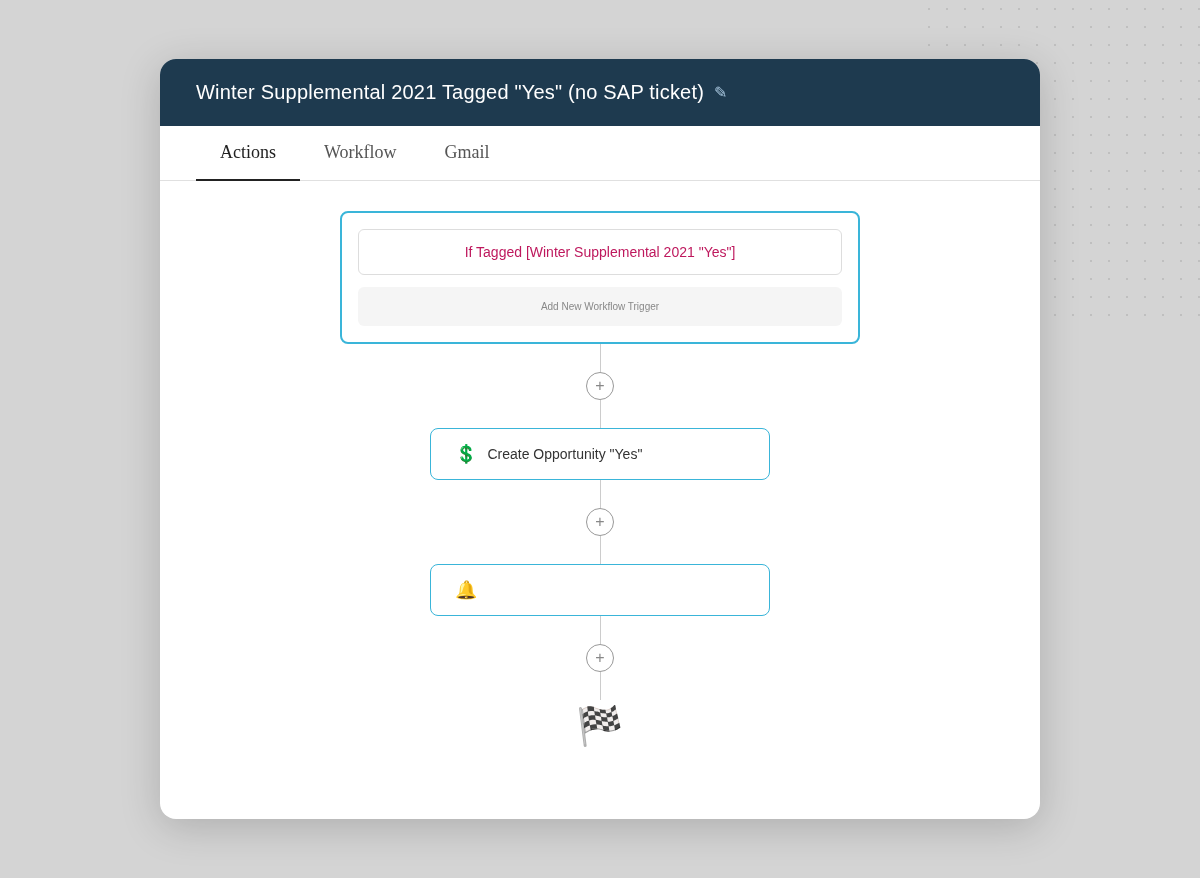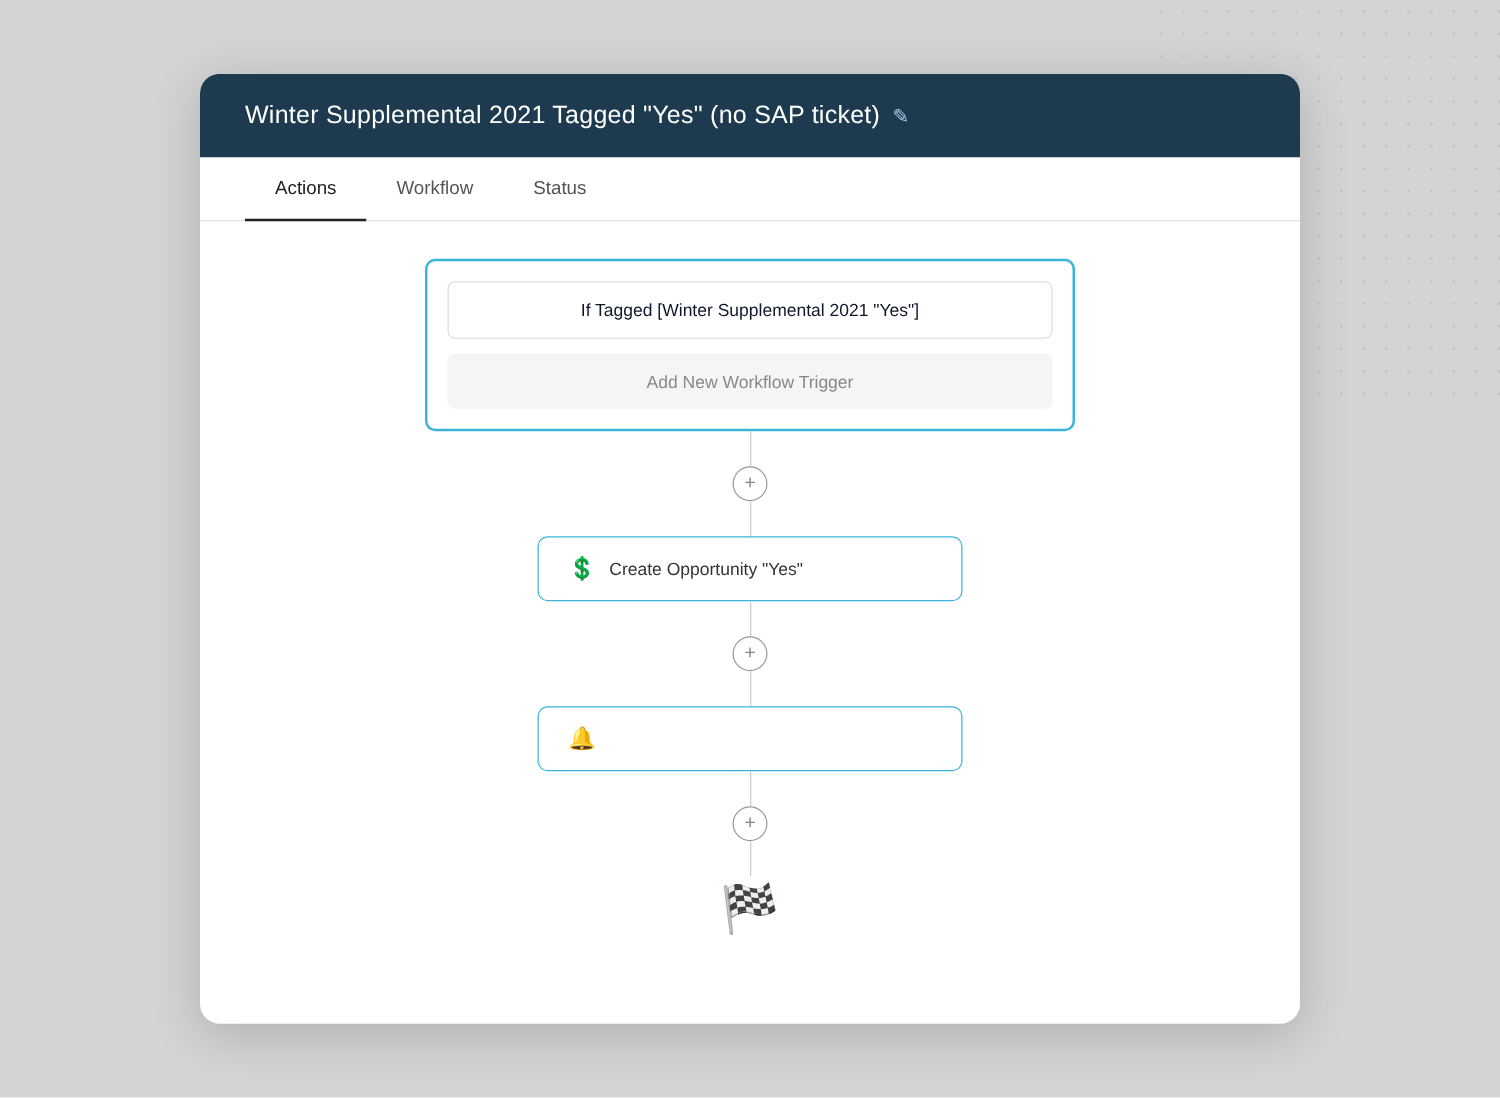--- a/index.html
+++ b/index.html
@@ -69,26 +69,27 @@
     
     .tabs {
       display: flex;
       border-bottom: 1px solid #e0e0e0;
       padding: 0 36px;
       background: #fff;
     }
 
     .tab {
       padding: 16px 24px;
-      font-size: 15px;
+      font-size: 18px;
       color: #555;
       cursor: pointer;
       border-bottom: 2px solid transparent;
       margin-bottom: -1px;
       user-select: none;
+      font-family: Liberation Serif, serif;
     }
 
     .tab.active {
       color: #222;
       border-bottom: 2px solid #222;
       font-weight: 500;
     }
 
     
     .card-body {
@@ -105,35 +106,35 @@
       width: 520px;
       padding: 16px 16px 0;
       margin-bottom: 0;
       background: #fff;
     }
 
     .trigger-condition {
       border: 1px solid #ddd;
       border-radius: 6px;
       padding: 14px 20px;
-      color: #0f172a;
+      color: #be185d;
       font-size: 14px;
       text-align: center;
       background: #fff;
       margin-bottom: 12px;
     }
 
     .add-trigger-btn {
       background: #f5f5f5;
       border: none;
       border-radius: 6px;
       width: 100%;
       padding: 14px;
       color: #888;
-      font-size: 14px;
+      font-size: 10px;
       cursor: pointer;
       text-align: center;
       margin-bottom: 16px;
     }
 
     
     .connector {
       display: flex;
       flex-direction: column;
       align-items: center;
@@ -212,21 +213,21 @@
     </div>
 
     <div class="tabs">
       <div class="tab active">
         <span>Actions</span>
       </div>
       <div class="tab">
         <span>Workflow</span>
       </div>
       <div class="tab">
-        <span>Status</span>
+        <span>Gmail</span>
       </div>
     </div>
 
     <div class="card-body">
       <div class="workflow-flow">
 
         <div class="trigger-box">
           <div class="trigger-condition">If Tagged [Winter Supplemental 2021 "Yes"]</div>
           <button class="add-trigger-btn">Add New Workflow Trigger</button>
         </div>

